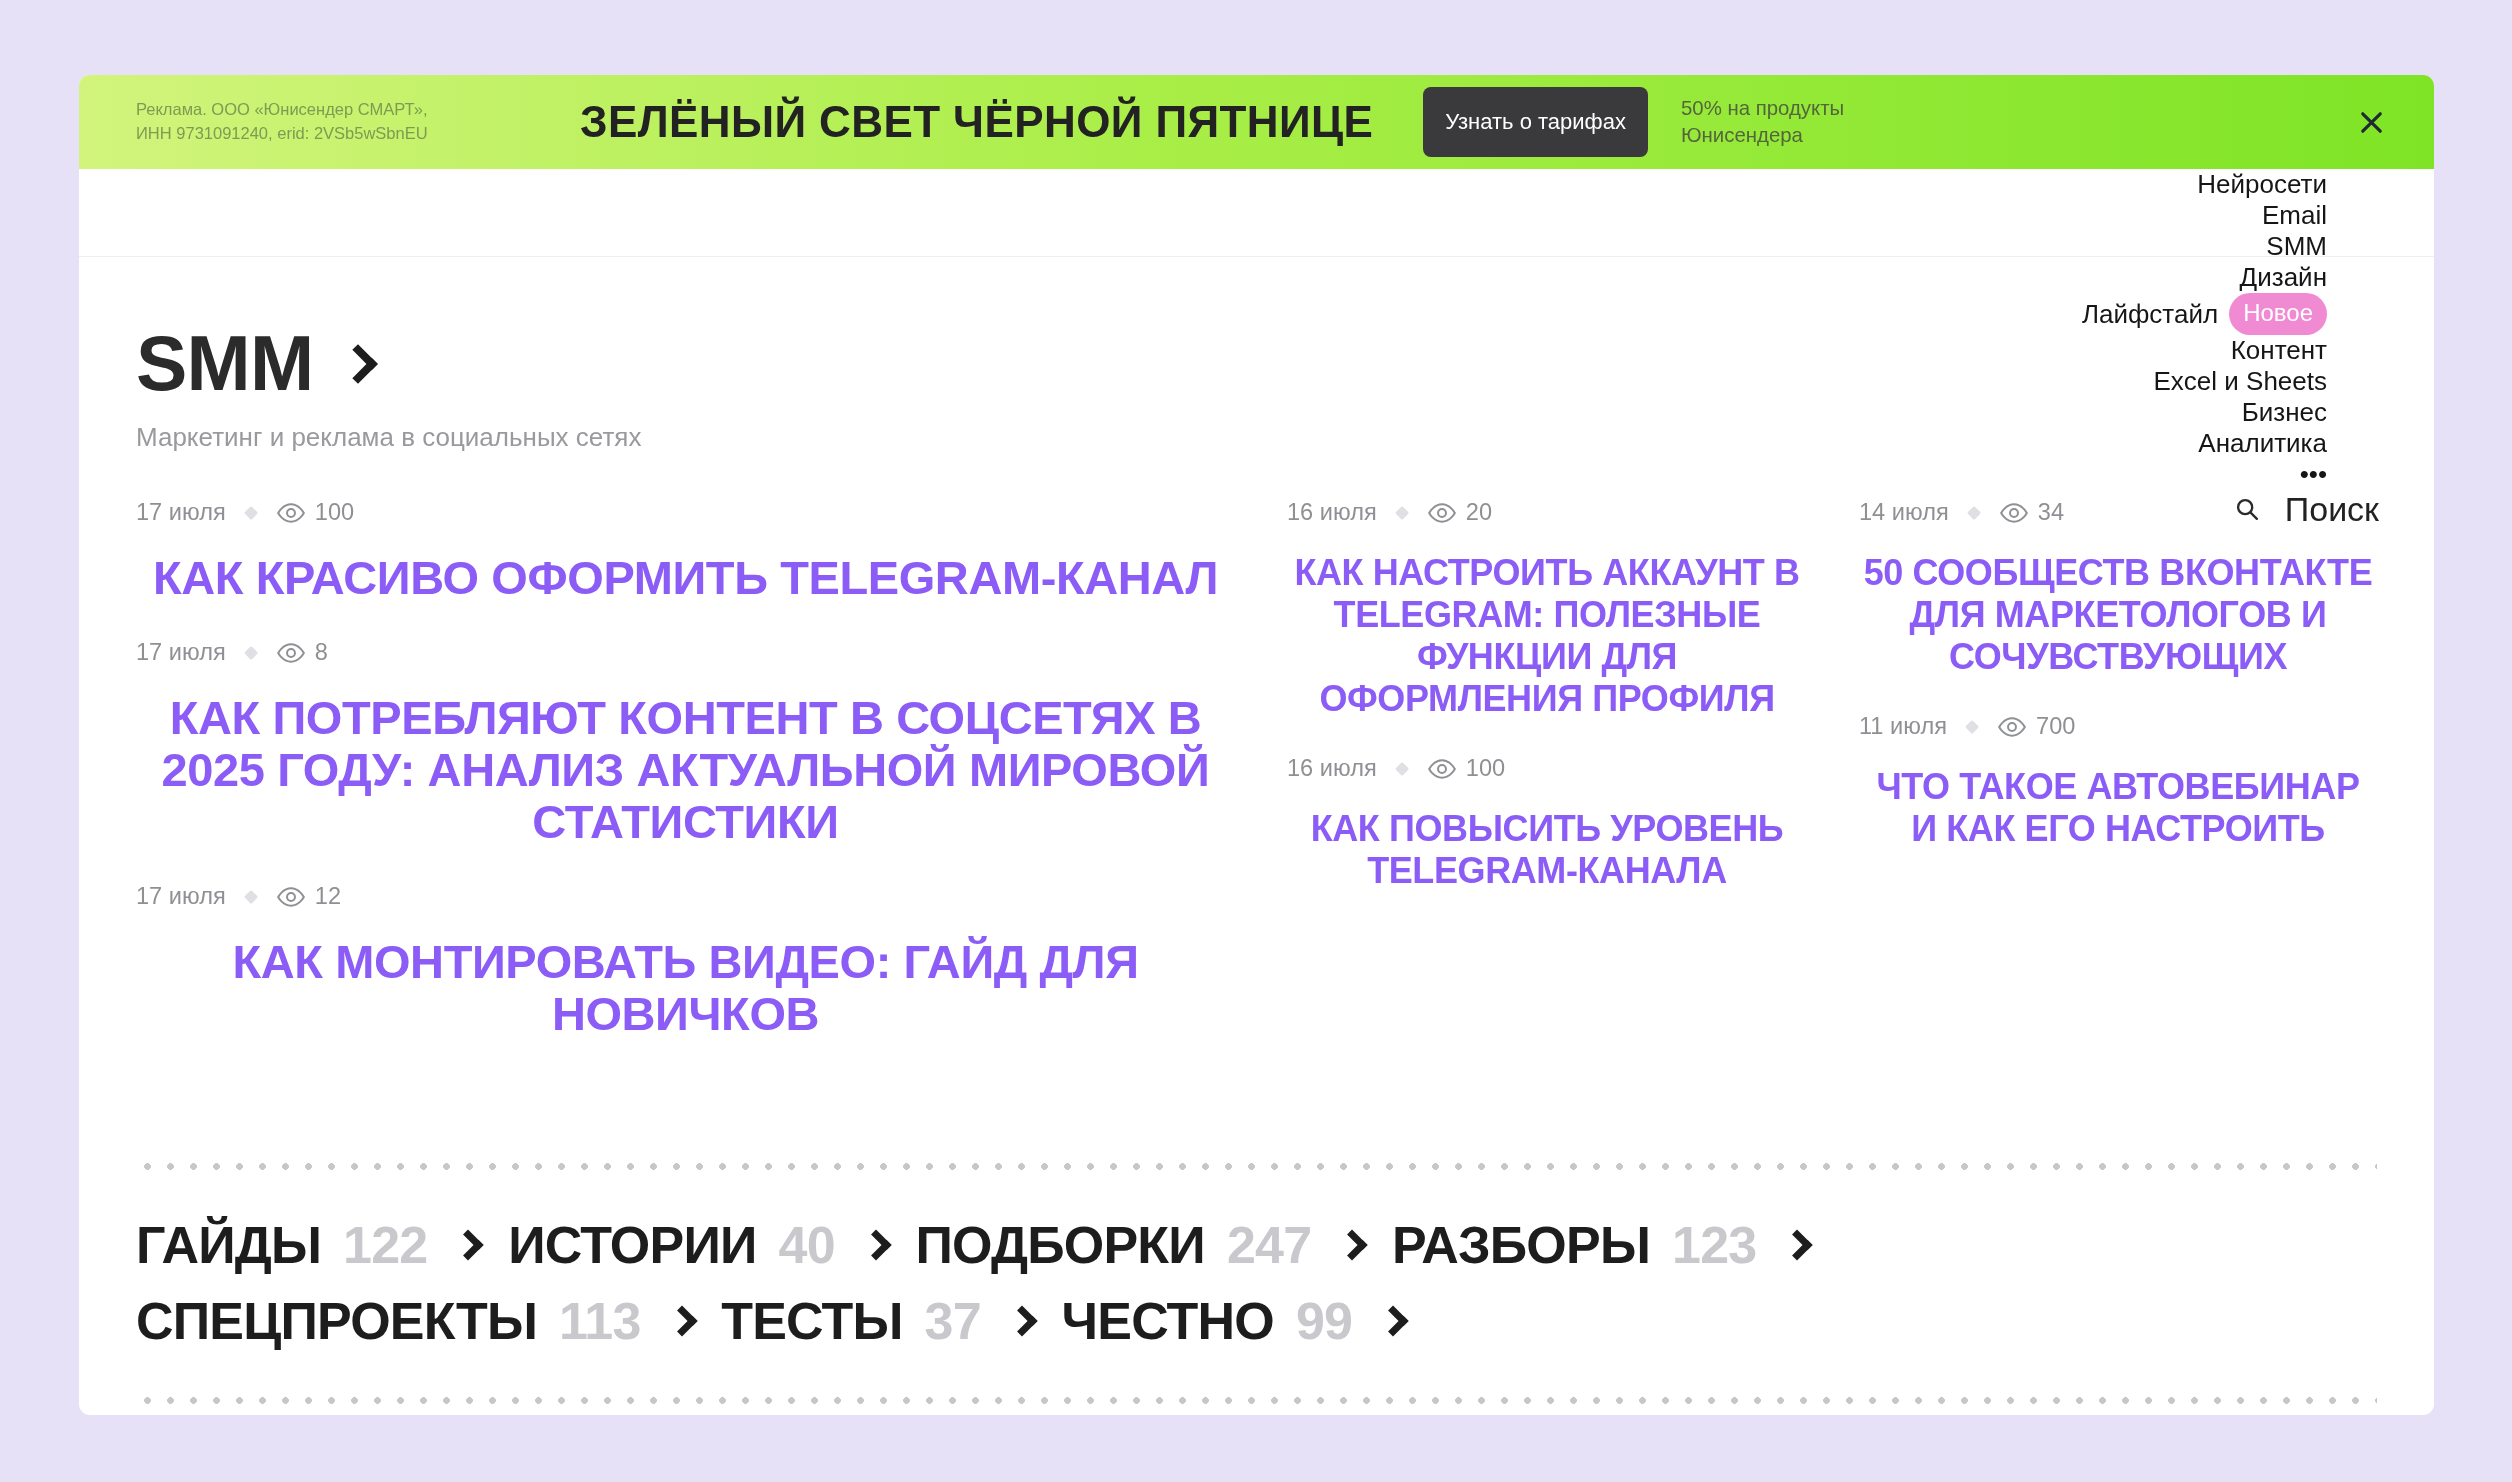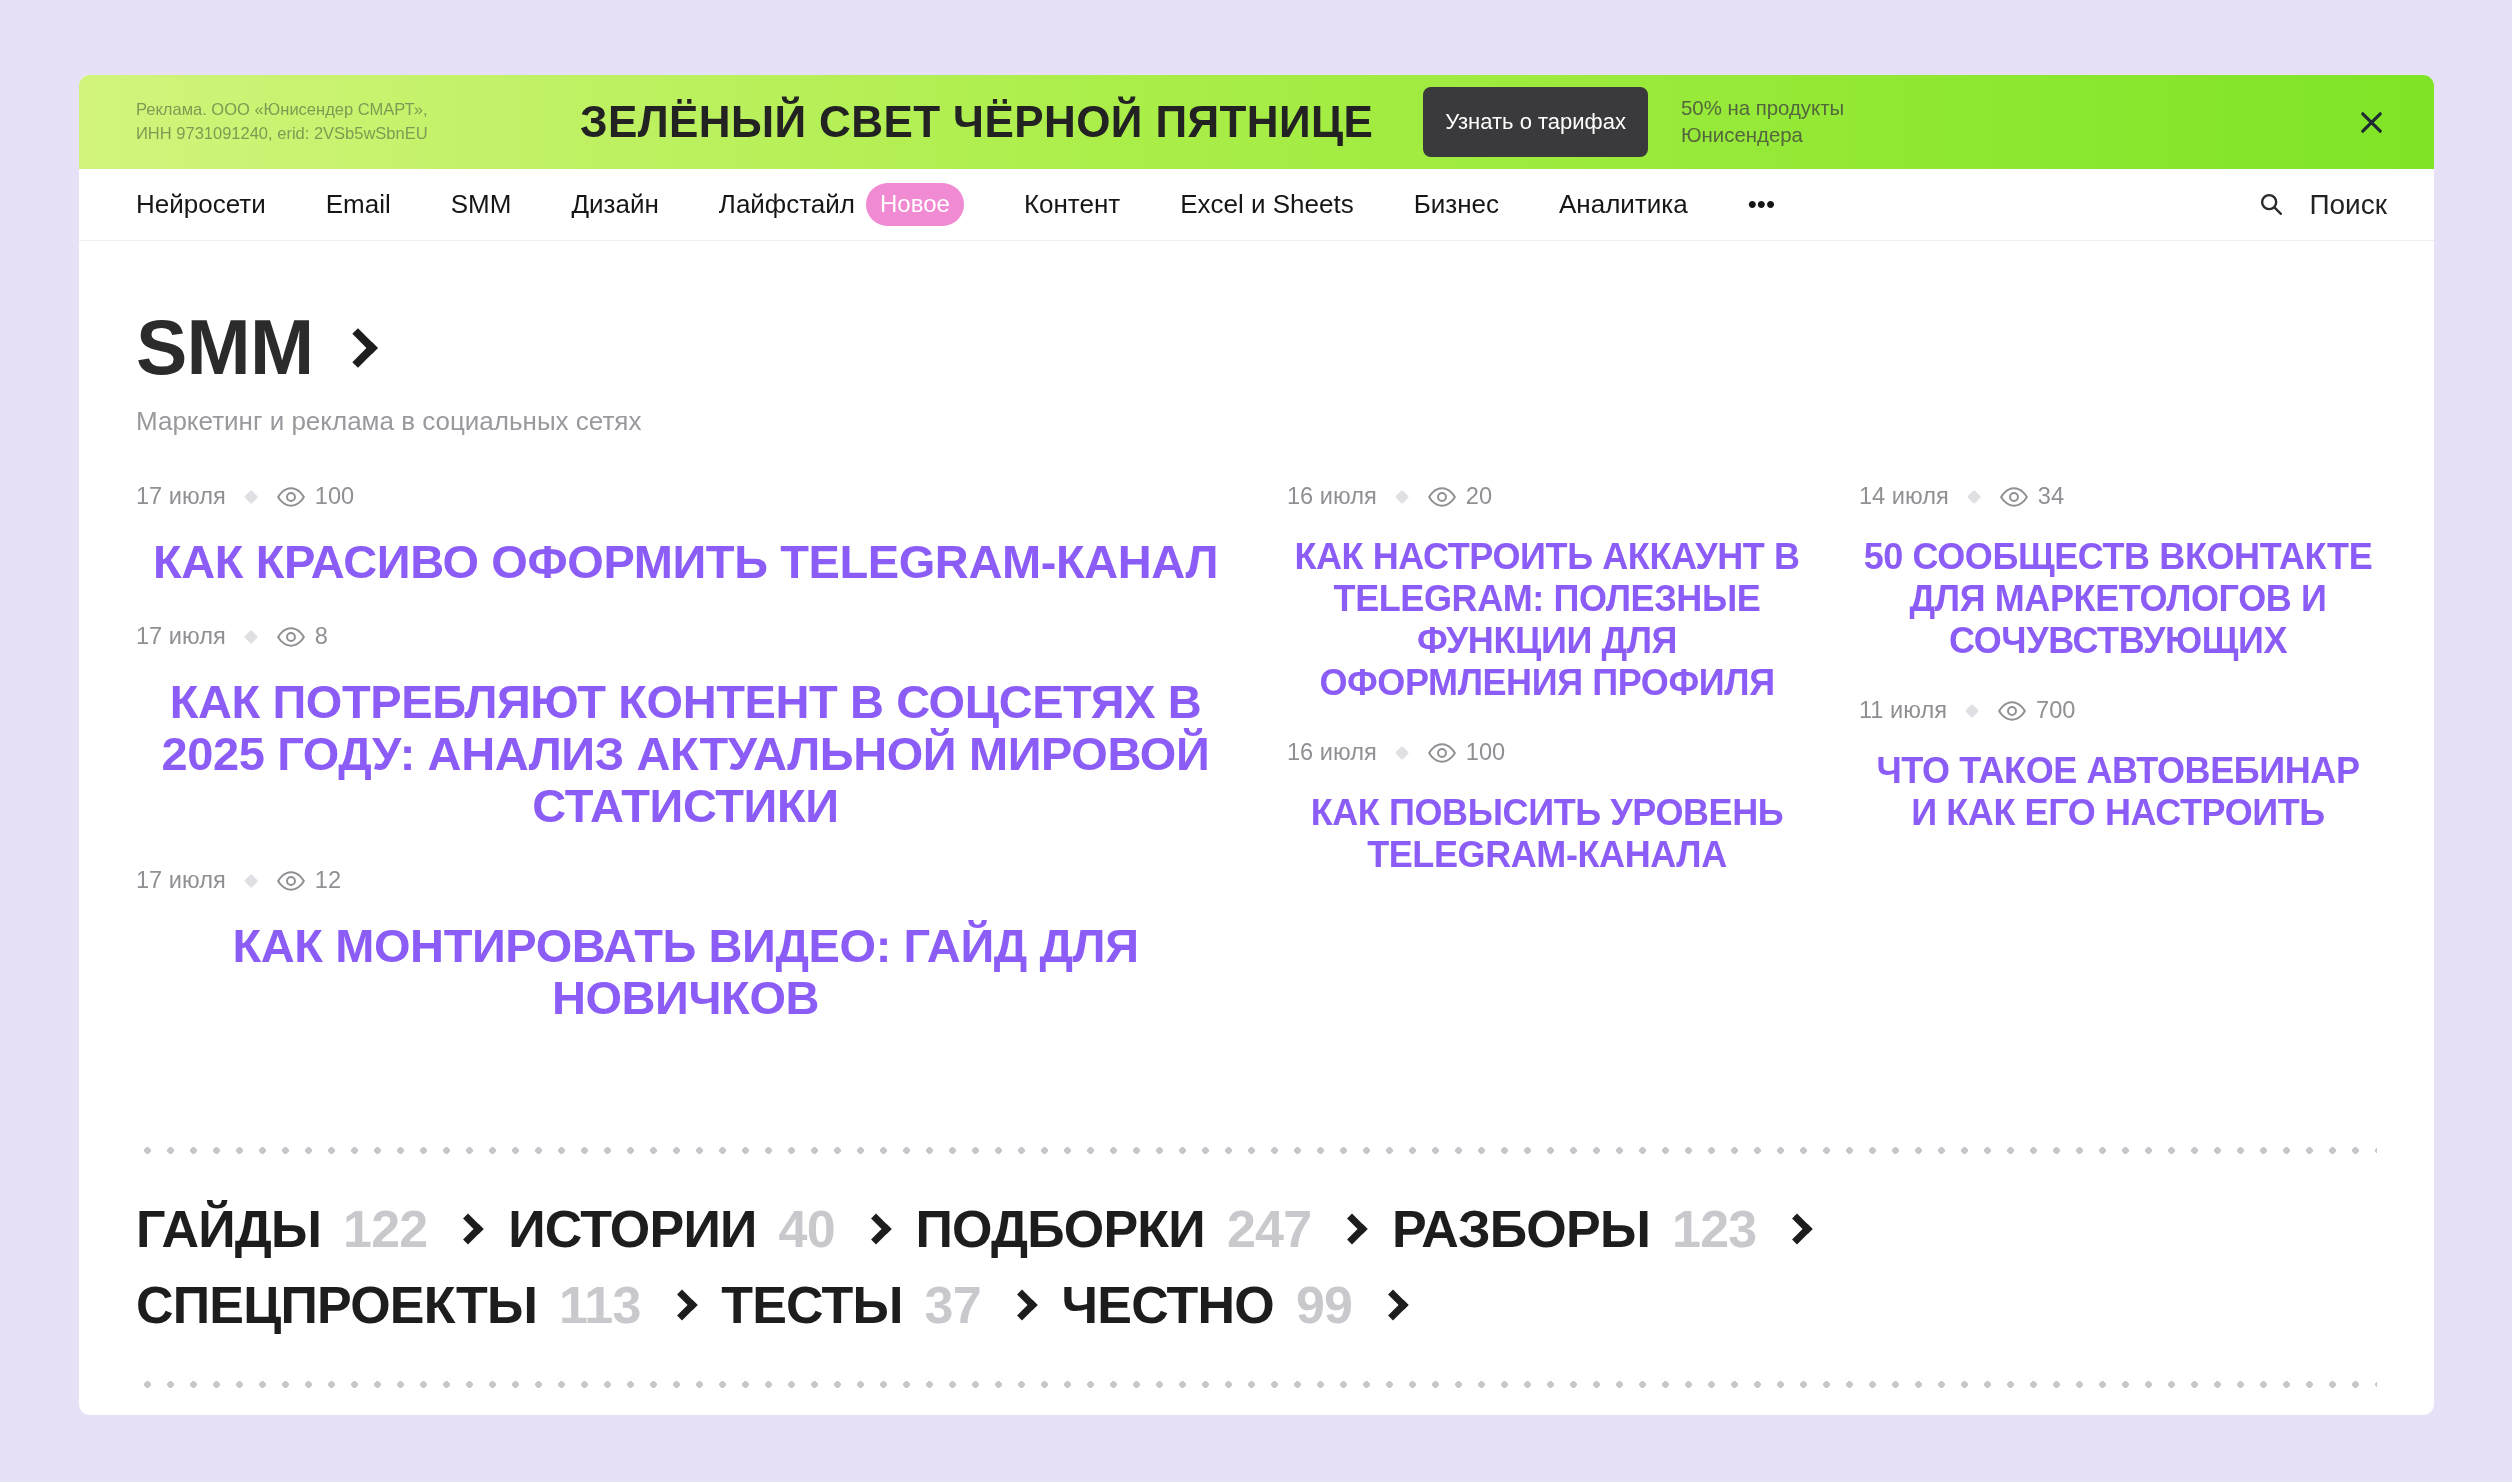--- a/index.html
+++ b/index.html
@@ -46,40 +46,41 @@
   }
   .banner-close {
     margin-left: auto; margin-right: 49px;
     width: 28px; height: 28px; cursor: pointer;
     display: flex; align-items: center; justify-content: center;
     background: none; border: none; padding: 0;
   }
 
   
   .nav {
-    height: 72px;
-    display: flex; align-items: center;
+    height: 88px;
+    display: flex; align-items: flex-end;
     padding: 0 47px 0 57px;
     border-bottom: 1.6px solid #ededf2;
+    flex-direction: column;
   }
   .nav-item {
     font-size: 26px; color: #161616; cursor: pointer;
     margin-right: 60px; white-space: nowrap;
     display: flex; align-items: center;
   }
   .nav-badge {
     margin-left: 11px;
     background: #f08ad2; color: #ffffff;
     font-size: 24px; padding: 6.3px 14px 7.9px;
     border-radius: 784px;
   }
   .nav-search {
-    margin-left: auto; margin-right: 0;
+    margin-left: auto; margin-right: 8px;
     display: flex; align-items: center; gap: 25px;
-    font-size: 28px; color: #222222; cursor: pointer;
+    font-size: 34px; color: #222222; cursor: pointer;
   }
 
   
   .main { padding: 0 57px; }
 
   .section-header { margin-top: 68px; display: flex; align-items: center; }
   .section-title {
     font-size: 77px; font-weight: 800; letter-spacing: -0.8px;
     color: #2b2b2b; margin: 0; line-height: 1;
   }

